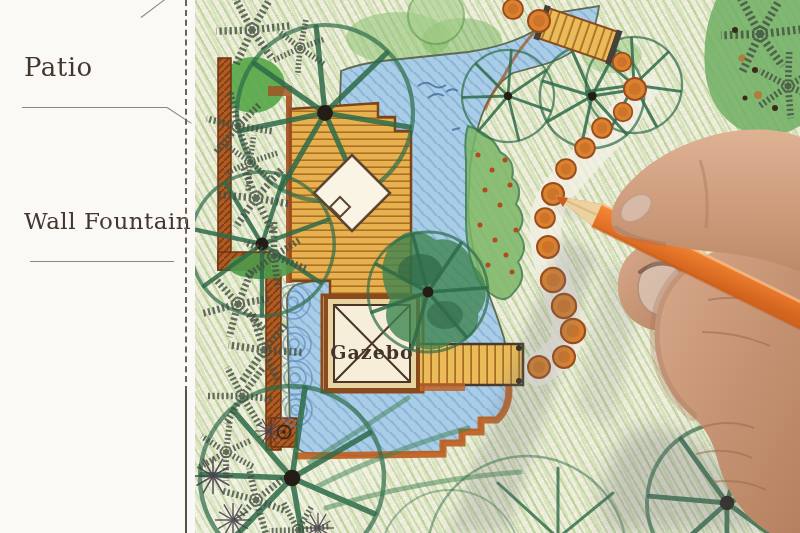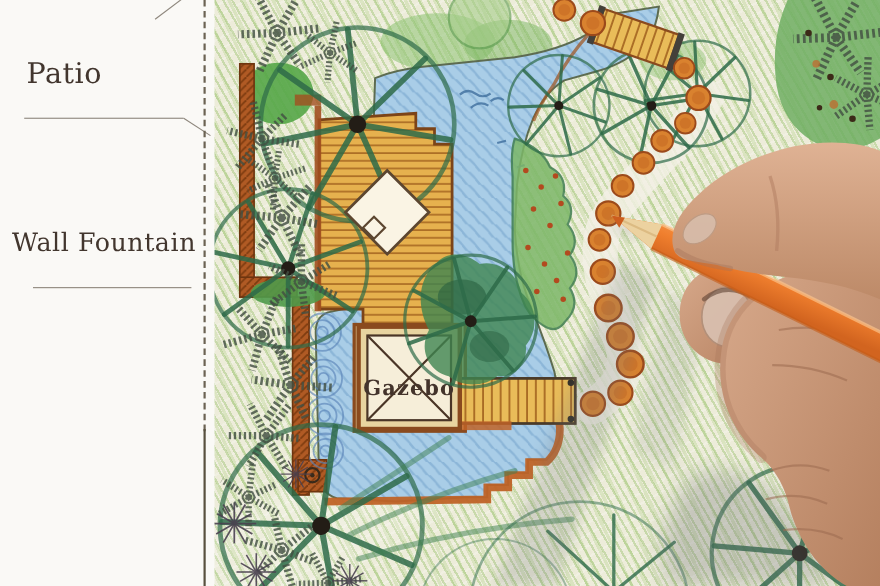--- a/index.html
+++ b/index.html
@@ -8,21 +8,21 @@
   .lawn{position:absolute;left:186px;top:0;width:614px;height:533px;
         background-color:#edecda;
         background-image:
           repeating-linear-gradient(60deg, rgba(142,187,95,.38) 0 2px, rgba(0,0,0,0) 2px 7px),
           repeating-linear-gradient(64deg, rgba(176,208,134,.32) 0 3px, rgba(0,0,0,0) 3px 12px),
           repeating-linear-gradient(150deg, rgba(255,255,255,.22) 0 2px, rgba(0,0,0,0) 2px 9px);}
   svg.plan{position:absolute;left:0;top:0;width:800px;height:533px;}
   .margin{position:absolute;left:0;top:0;width:195px;height:533px;background:#faf9f6;}
   .label{position:absolute;color:#42362e;letter-spacing:.5px;white-space:nowrap;}
   .label-patio{left:24px;top:52px;font-size:26px;}
-  .label-wf{left:11px;top:208px;font-size:23px;}
+  .label-wf{left:24px;top:208px;font-size:23px;}
   .leader{position:absolute;height:0;border-top:1px solid #8d867c;transform-origin:left center;}
   .leader-patio-h{left:22px;top:107px;width:145px;}
   .leader-patio-d{left:167px;top:107px;width:29px;transform:rotate(33deg);}
   .leader-wf{left:30px;top:261px;width:144px;}
   .leader-corner{left:141px;top:17px;width:31px;transform:rotate(-37deg);}
   .boundary-dashed{position:absolute;left:185px;top:0;height:392px;width:0;border-left:2px dashed #6b6353;}
   .boundary-solid{position:absolute;left:185px;top:390px;height:143px;width:0;border-left:2px solid #58513f;}
 </style>
 </head>
 <body>

